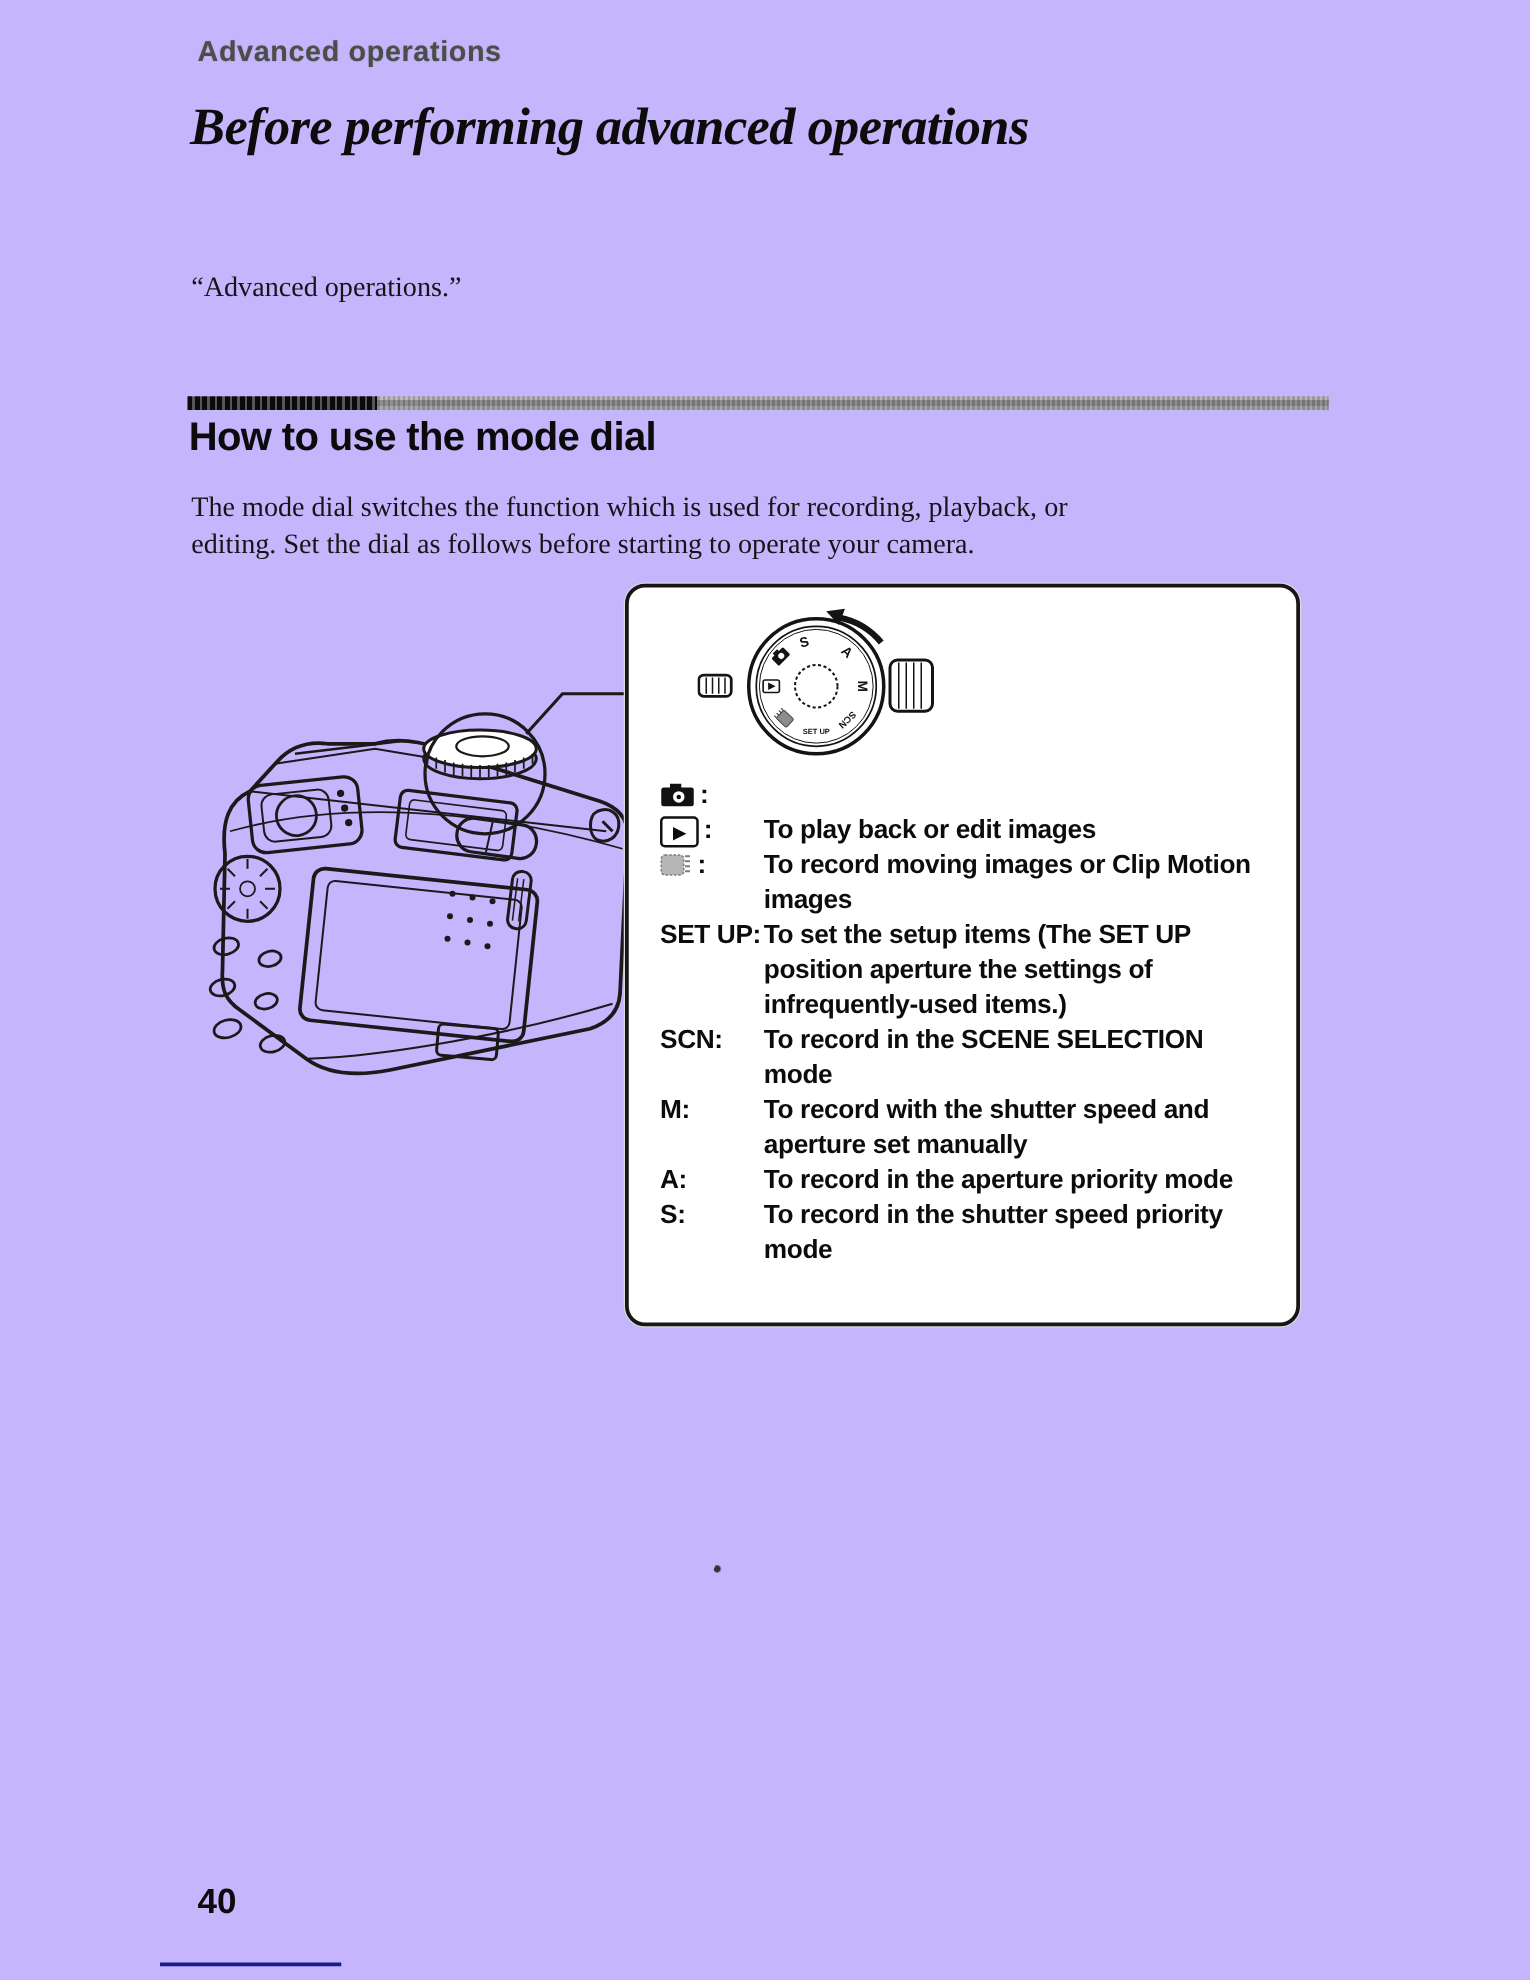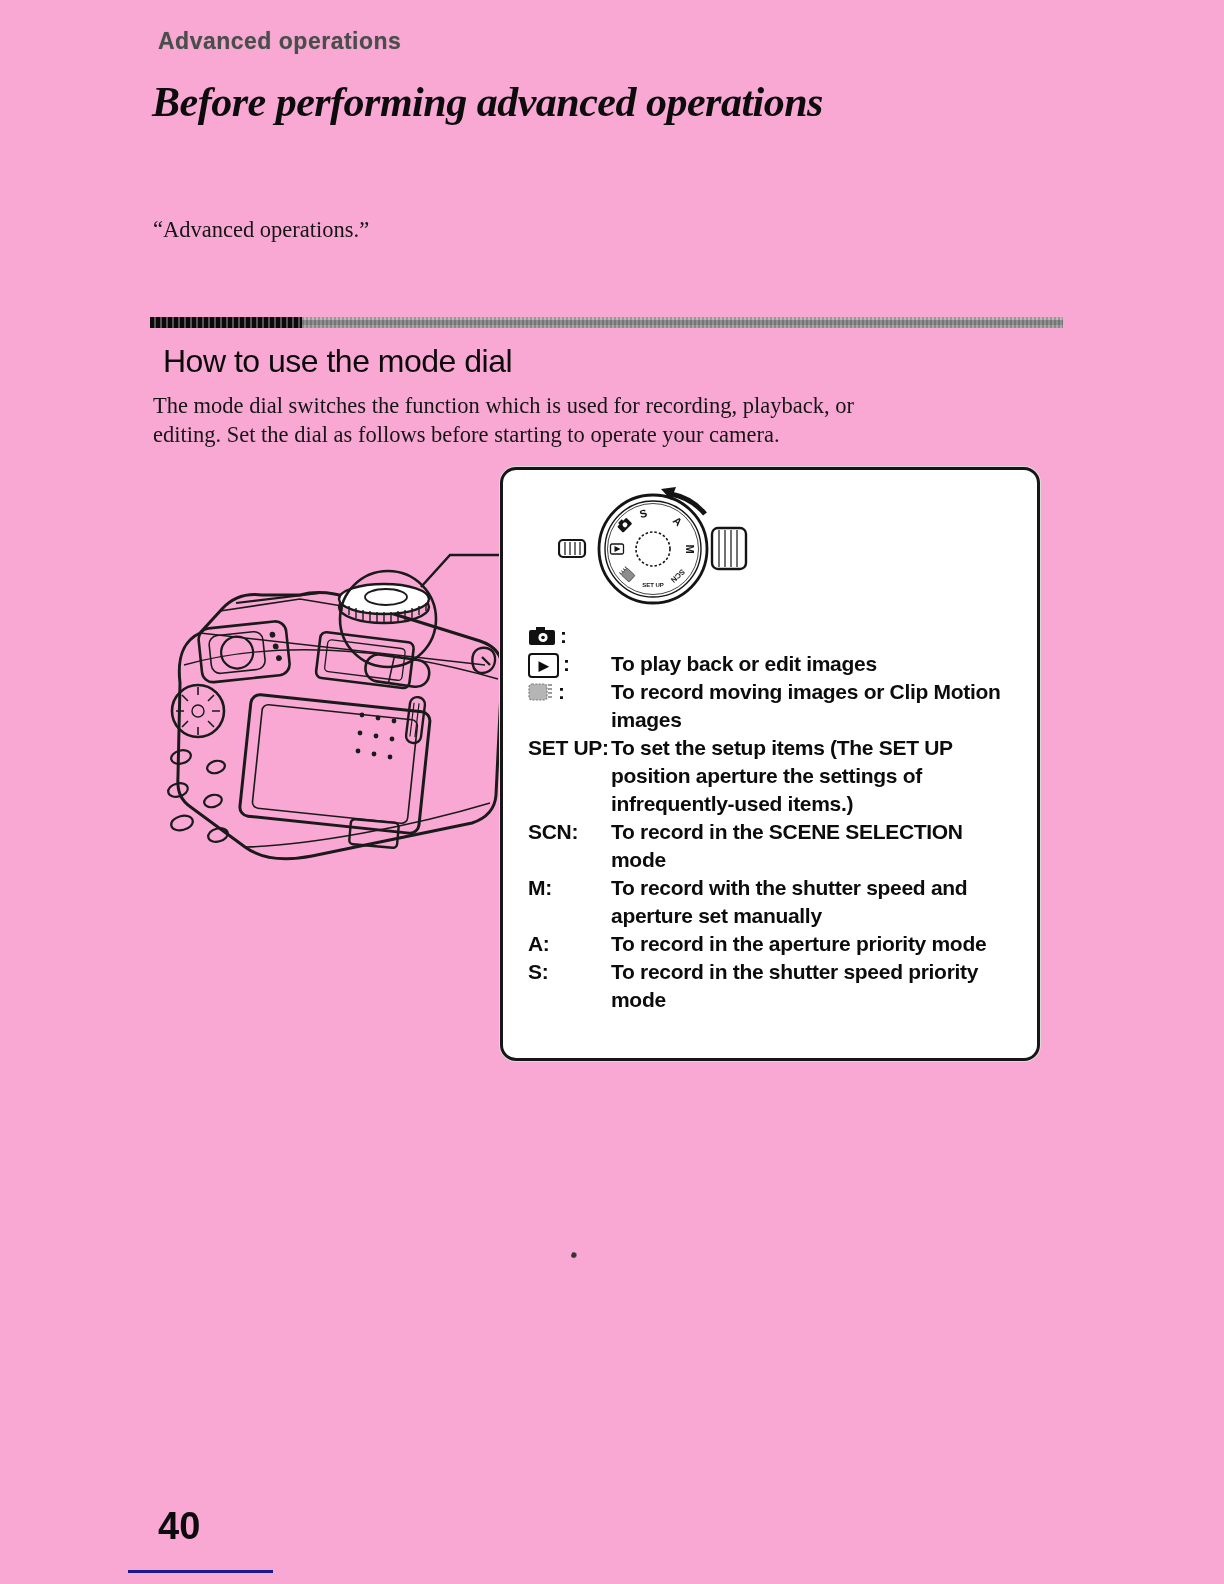--- a/index.html
+++ b/index.html
@@ -1,19 +1,19 @@
 <!DOCTYPE html>
 <html><head>
 <meta charset="utf-8">
 <style>
   html,body{margin:0;padding:0;background:#e8e8e8;}
   .page{
     position:relative;
     width:1224px;height:1584px;
-    background:#f9a8d4;
+    background:#c4b5fd;
     overflow:hidden;
     font-family:"Liberation Sans",sans-serif;
     color:#111;
   }
   
   .section-label{
     position:absolute;left:158px;top:28px;
     font-size:23px;font-weight:bold;color:#4c4c4c;
     letter-spacing:.5px;
     text-shadow:0 0 1px #8a8a8a;
@@ -42,22 +42,22 @@
     width:152px;height:100%;
     background:repeating-linear-gradient(90deg,#0a0a0a 0 4px,#555 4px 6px);
   }
   .divider .light{
     flex:1;height:100%;
     background:
       repeating-linear-gradient(90deg,rgba(0,0,0,.18) 0 2px,rgba(0,0,0,0) 2px 4px),
       linear-gradient(180deg,#b9b9b9 0 3px,#8f8f8f 3px 8px,#a8a8a8 8px 11px);
   }
   .section-heading{
-    position:absolute;left:151px;top:331px;margin:12px;
-    font-size:32px;font-weight:normal;letter-spacing:-.5px;color:#0b0b0b;
+    position:absolute;left:151px;top:331px;margin:0;
+    font-size:32px;font-weight:bold;letter-spacing:-.5px;color:#0b0b0b;
   }
   
   .figure{position:absolute;left:150px;top:460px;width:940px;height:615px;}
   .camera-art{position:absolute;left:0;top:85px;}
   .info-box{
     position:absolute;left:350px;top:7px;width:534px;height:588px;
     border:3px solid #161616;border-radius:16px;background:#fff;
     box-shadow:0 0 0 1px #d9d9d9;
   }
   .dial-svg{display:block;margin:16px 0 0 55px;}
@@ -79,21 +79,21 @@
   }
   
   .speck{
     position:absolute;left:571px;top:1252px;width:6px;height:8px;
     background:radial-gradient(circle at 40% 40%,#333 0 35%,transparent 60%);
     transform:rotate(20deg);
   }
   
   .page-number{
     position:absolute;left:158px;top:1505px;
-    font-size:38px;font-weight:bold;color:#0c0c0c;
+    font-size:28px;font-weight:bold;color:#0c0c0c;
   }
   .footer-rule{
     position:absolute;left:128px;top:1570px;width:145px;height:3px;
   }
 </style>
 </head>
 <body>
 
 <div class="page">
 

